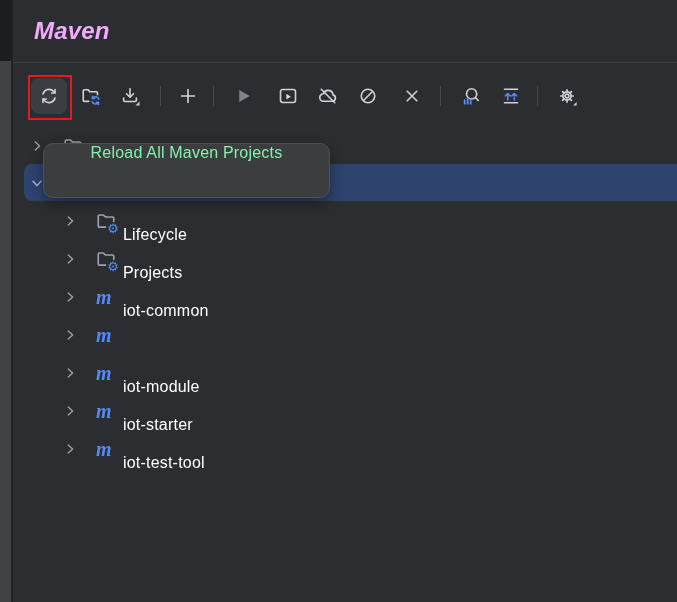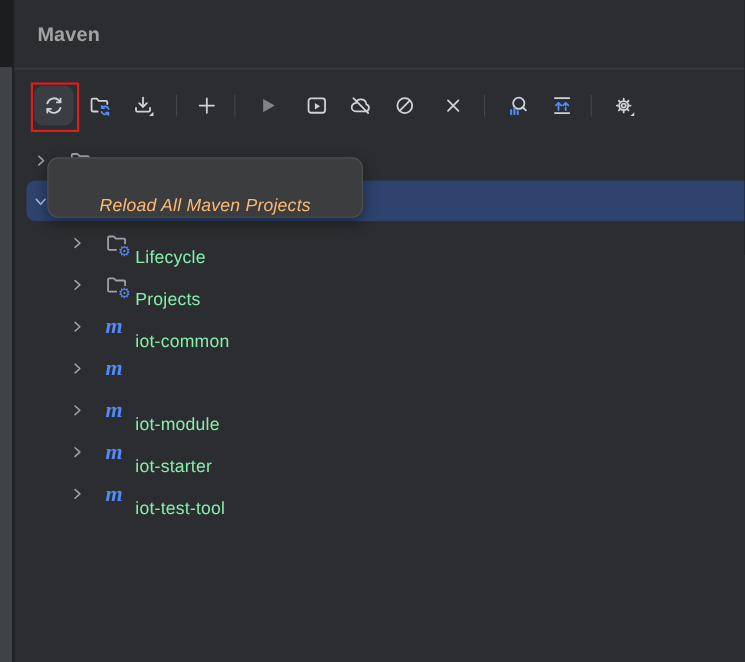--- a/index.html
+++ b/index.html
@@ -6,54 +6,54 @@
   #app{position:relative;width:677px;height:602px;background:#2B2D30;overflow:hidden;
        font-family:"Liberation Sans",sans-serif;color:#DFE1E5;}
 
   
   .edge-strip{position:absolute;left:0;top:0;width:11px;height:602px;background:#3F4345;}
   .edge-strip-top{position:absolute;left:0;top:0;width:11px;height:61px;background:#1B1D1F;}
   .edge-border{position:absolute;left:11px;top:0;width:2px;height:602px;background:#1F2124;}
 
   
   .header{position:absolute;left:13px;top:0;right:0;height:62px;border-bottom:1px solid #3E4043;}
-  .title{position:absolute;left:21px;top:0;line-height:62px;font-size:18px;font-weight:bold;
-         color:#a3a3a3;letter-spacing:.2px;}
+  .title{position:absolute;left:21px;top:0;line-height:62px;font-size:24px;font-weight:bold;
+         color:#f0abfc;letter-spacing:.2px;font-style:italic;}
 
   
   .tb-btn{position:absolute;top:78px;width:36px;height:36px;border-radius:8px;
           display:flex;align-items:center;justify-content:center;}
   .tb-btn svg{display:block;}
   .tb-hover{background:#3A3D41;}
   .tb-sep{position:absolute;top:86px;width:1px;height:20px;background:#45474C;}
   .highlight-box{position:absolute;left:28px;top:75px;width:40px;height:41px;
                  border:2px solid #E11C1C;z-index:6;pointer-events:none;}
 
   
   .tree{position:absolute;left:13px;top:127px;right:0;bottom:0;}
   .row{position:relative;display:flex;align-items:center;height:38px;font-size:16px;}
   .row.first{height:37px;}
   .row .chev{width:14px;height:16px;display:flex;align-items:center;justify-content:center;flex:0 0 14px;}
   .lvl0{padding-left:17px;}
   .lvl1{padding-left:50px;}
   .row .node-icon{width:20px;height:20px;margin-left:19px;margin-right:7px;position:relative;flex:0 0 20px;}
-  .row .label{white-space:nowrap;letter-spacing:.2px;color:#86efac;margin-top:28px;}
+  .row .label{white-space:nowrap;letter-spacing:.2px;color:#ffffff;margin-top:28px;}
   .row.selected .sel-bg{position:absolute;left:11px;right:0;top:0;bottom:1px;
                         background:#2E436E;border-radius:8px 0 0 8px;z-index:0;}
   .row.selected .chev{position:relative;z-index:1;}
   .m-icon{font-style:italic;font-weight:bold;font-size:20px;line-height:20px;color:#548AF7;
           font-family:"Liberation Serif",serif;}
   .gear-badge{position:absolute;right:-4px;bottom:-4px;font-size:13px;line-height:13px;color:#548AF7;
               background:#2B2D30;border-radius:50%;padding:0 1px;}
 
   
   .tooltip{position:absolute;left:43px;top:143px;width:285px;height:53px;z-index:10;
            background:#3B3D3F;border:1px solid #4E5052;border-radius:10px;
-           box-shadow:0 5px 14px rgba(0,0,0,.4);display:flex;align-items:flex-end;justify-content:center;
-           font-size:16px;color:#fdba74;letter-spacing:.2px;font-style:italic;}
+           box-shadow:0 5px 14px rgba(0,0,0,.4);display:flex;align-items:flex-start;justify-content:center;
+           font-size:16px;color:#86efac;letter-spacing:.2px;}
 </style>
 </head>
 <body>
 
 <div id="app">
 
   <div class="edge-strip"></div>
   <div class="edge-strip-top"></div>
   <div class="edge-border"></div>
 

